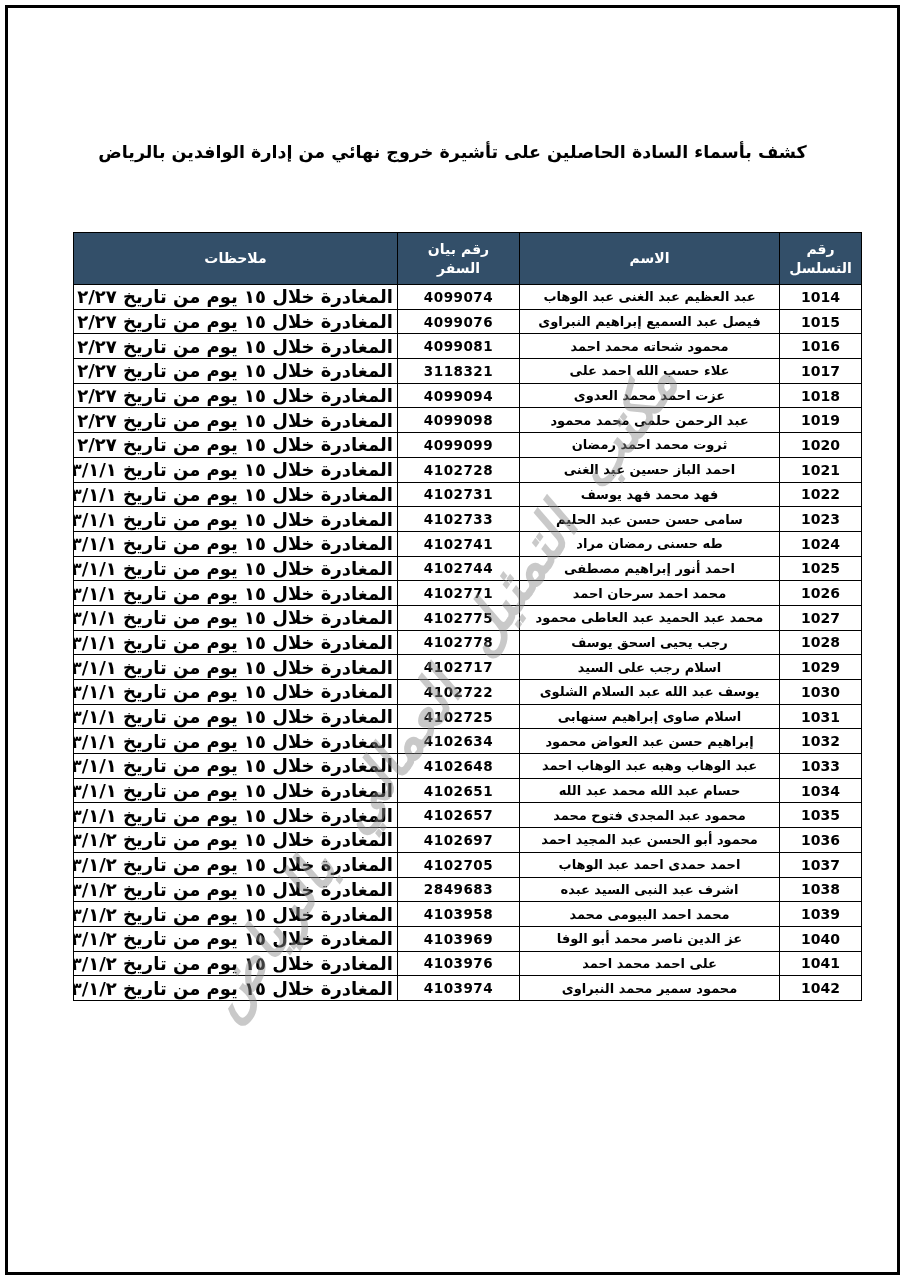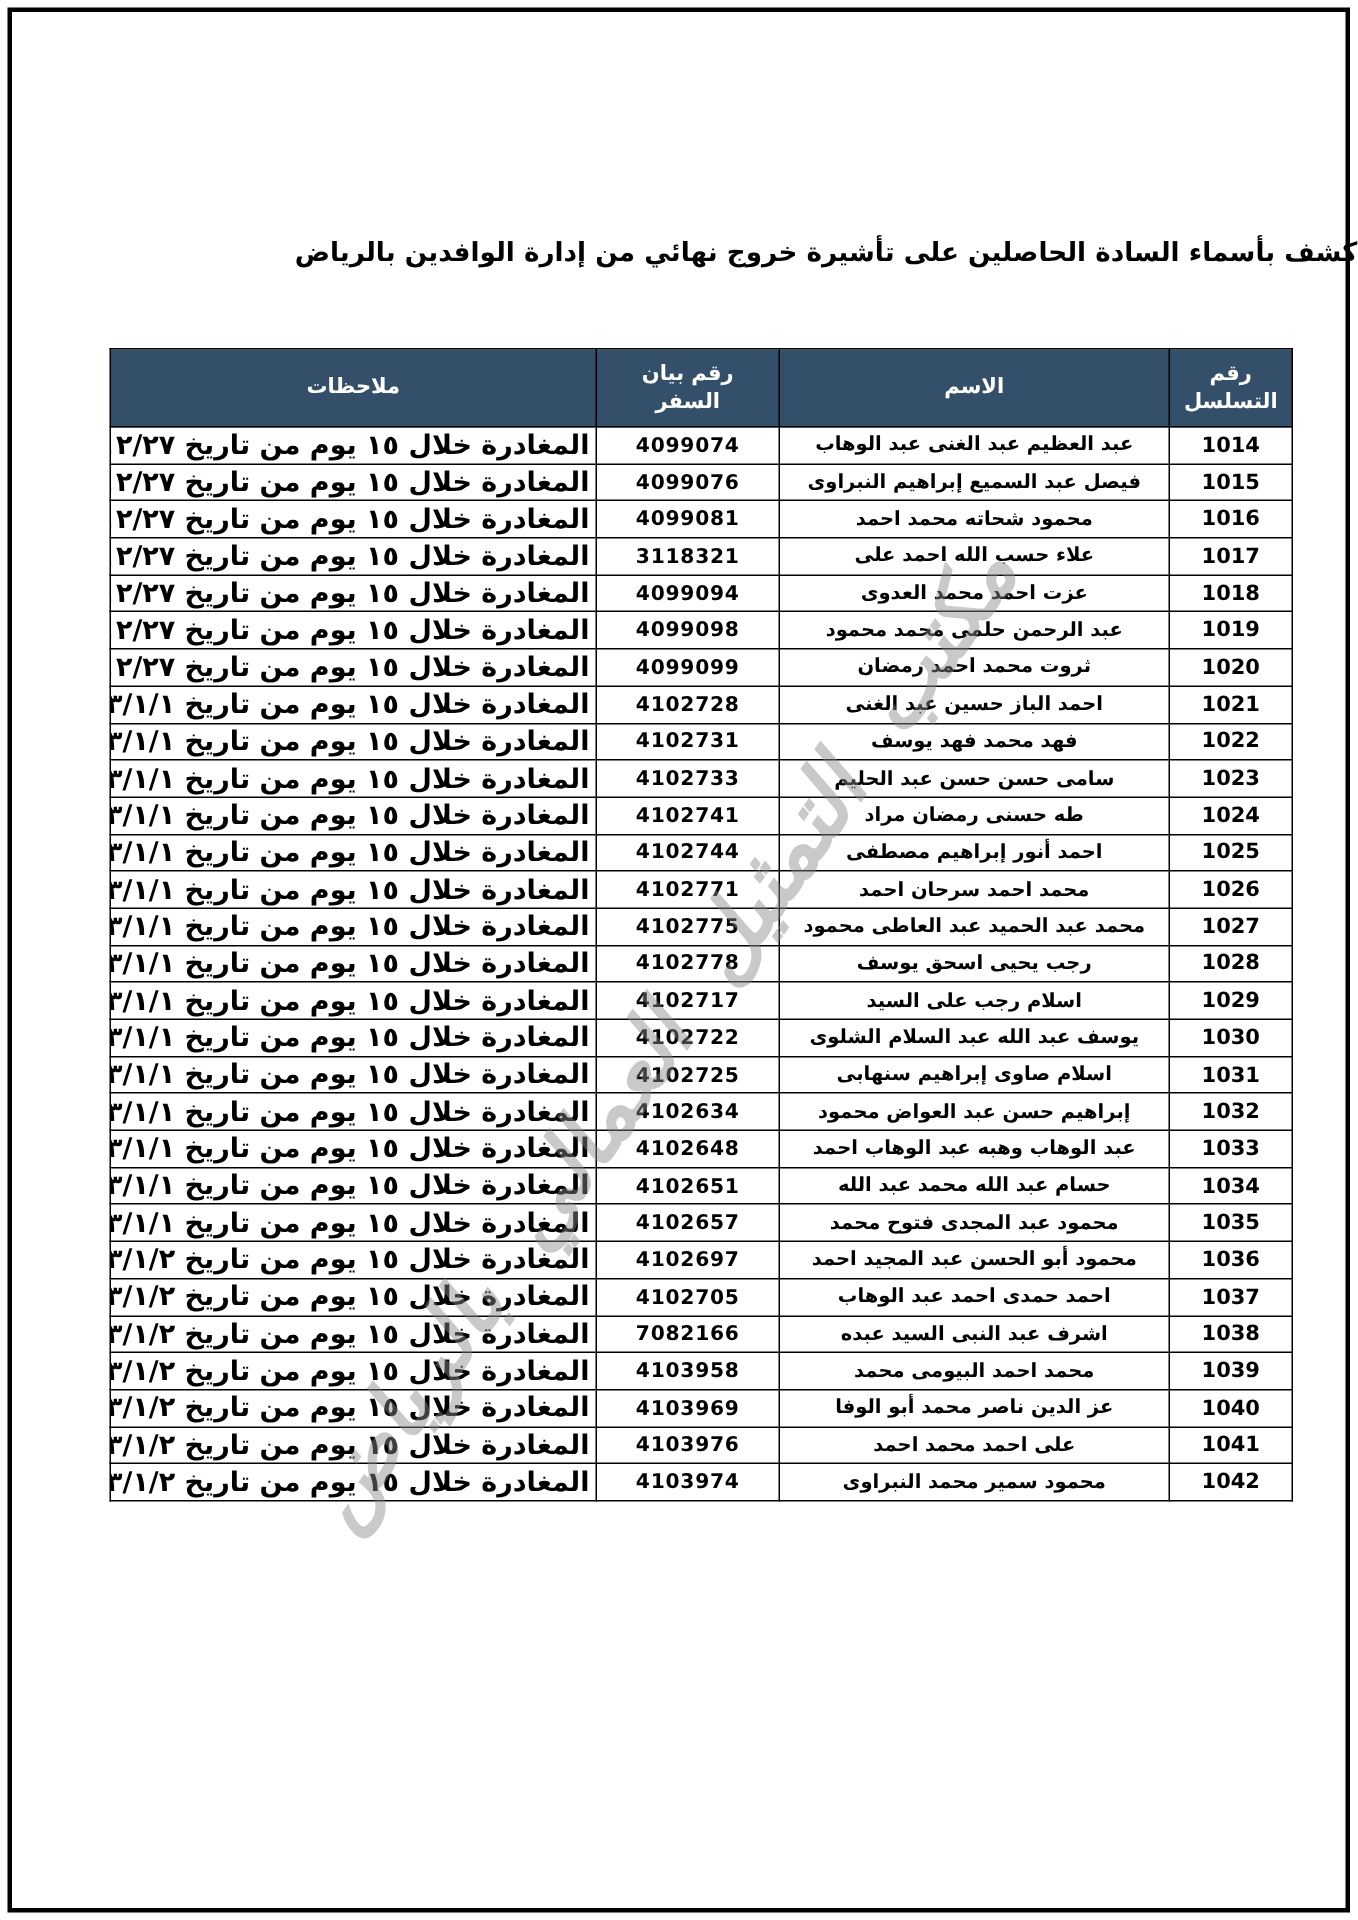--- a/index.html
+++ b/index.html
@@ -11,23 +11,22 @@
     overflow: hidden;
     color: #000;
   }
   .page-frame {
     position: absolute; inset: 5px;
     border: 3px solid var(--border, #000);
     pointer-events: none;
   }
   .title-block {
     position: absolute; top: 142px; left: 0; right: 0;
-    text-align: right; direction: rtl;
+    text-align: center; direction: rtl;
     font-weight: bold;
-    margin-top: 17px;
   }
   .title-line1 { font-size: 17.5px; letter-spacing: 0.2px; }
   .title-line2 { font-size: 16.5px; margin-top: 12px; }
   .table-wrap {
     position: absolute; top: 232px; left: 74px; width: 788px;
     direction: rtl;
   }
   table {
     width: 100%;
     border-collapse: collapse;
@@ -249,21 +248,21 @@
   </tr>
         <tr>
     <td class="c-serial">1037</td>
     <td class="c-name">احمد حمدى احمد عبد الوهاب</td>
     <td class="c-travel">4102705</td>
     <td class="c-notes">المغادرة خلال  ١٥ يوم من تاريخ ٢٠٢٣/١/٢</td>
   </tr>
         <tr>
     <td class="c-serial">1038</td>
     <td class="c-name">اشرف عبد النبى السيد عبده</td>
-    <td class="c-travel">7082166</td>
+    <td class="c-travel">2849683</td>
     <td class="c-notes">المغادرة خلال  ١٥ يوم من تاريخ ٢٠٢٣/١/٢</td>
   </tr>
         <tr>
     <td class="c-serial">1039</td>
     <td class="c-name">محمد احمد البيومى محمد</td>
     <td class="c-travel">4103958</td>
     <td class="c-notes">المغادرة خلال  ١٥ يوم من تاريخ ٢٠٢٣/١/٢</td>
   </tr>
         <tr>
     <td class="c-serial">1040</td>

